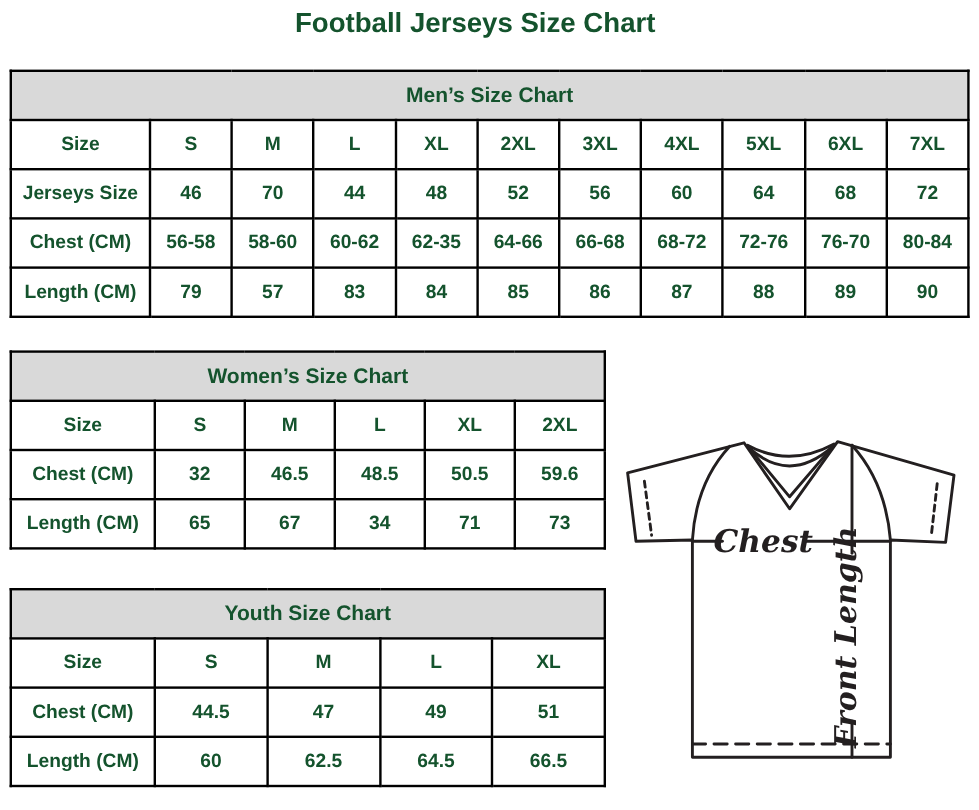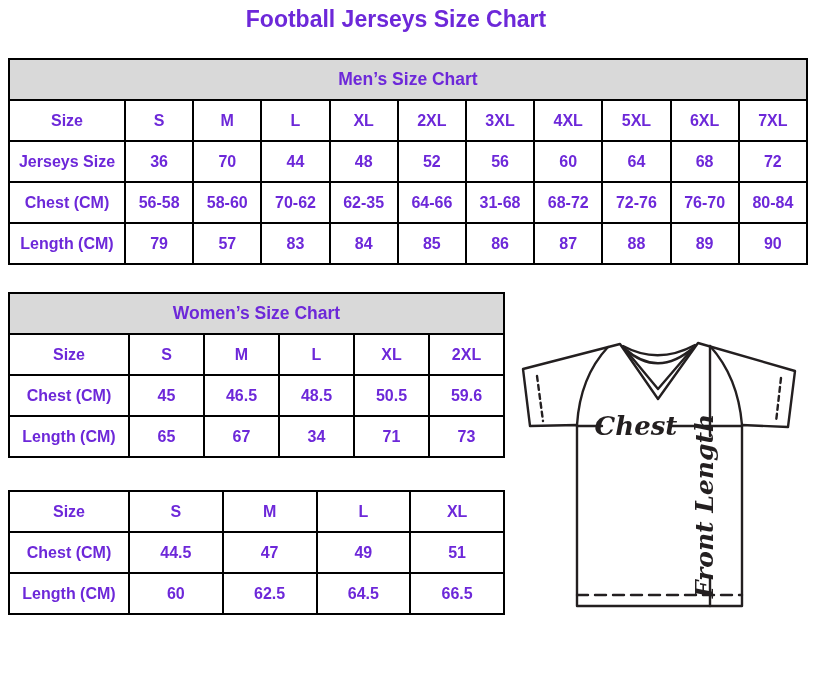--- a/index.html
+++ b/index.html
@@ -1,33 +1,33 @@
 <!DOCTYPE html>
 <html><head>
 <meta charset="utf-8">
 <style>
   html,body{margin:0;padding:0;background:#fff;}
   .page{position:relative;width:816px;height:675px;background:#ffffff;
-        font-family:"Liberation Sans",sans-serif;color:#6d28d9;overflow:hidden;}
+        font-family:"Liberation Sans",sans-serif;color:#14532d;overflow:hidden;}
   .page-title{position:absolute;top:6px;left:0;width:792px;text-align:center;
         font-size:23px;font-weight:bold;letter-spacing:0px;}
   table.size-table{border-collapse:collapse;table-layout:fixed;position:absolute;background:#fff;padding-left:24px;}
   table.size-table td{border:2px solid #000;text-align:center;vertical-align:middle;
         font-weight:bold;font-size:16px;padding:0;overflow:hidden;}
   table.size-table td.tbl-title{background:#d9d9d9;height:41px;font-size:17.5px;}
   #table-men{left:8px;top:58px;width:800px;}
   #table-men td{height:39px;}
   #table-women{left:8px;top:292px;width:497px;}
   #table-women td{height:39px;}
   #table-youth{left:8px;top:490px;width:497px;}
   #table-youth td{height:39px;}
   #table-men col.c0{width:116px;}
   #table-women col.c0{width:120px;}
   #table-youth col.c0{width:120px;}
-  .jersey-wrap{position:absolute;left:510px;top:319px;width:300px;height:300px;}
+  .jersey-wrap{position:absolute;left:510px;top:344px;width:300px;height:300px;}
   .jersey-wrap svg{display:block;}
   .measure-label{font-family:"DejaVu Serif",serif;font-style:italic;font-weight:bold;
         fill:#231f20;}
 </style>
 </head>
 <body>
 
 <div class="page">
 
   <div class="page-title">Football Jerseys Size Chart</div>
@@ -58,39 +58,39 @@
           <td class="datacell">XL</td>
           <td class="datacell">2XL</td>
           <td class="datacell">3XL</td>
           <td class="datacell">4XL</td>
           <td class="datacell">5XL</td>
           <td class="datacell">6XL</td>
           <td class="datacell">7XL</td>
         </tr>
         <tr>
           <td class="rowlabel">Jerseys Size</td>
-          <td class="datacell">36</td>
+          <td class="datacell">46</td>
           <td class="datacell">70</td>
           <td class="datacell">44</td>
           <td class="datacell">48</td>
           <td class="datacell">52</td>
           <td class="datacell">56</td>
           <td class="datacell">60</td>
           <td class="datacell">64</td>
           <td class="datacell">68</td>
           <td class="datacell">72</td>
         </tr>
         <tr>
           <td class="rowlabel">Chest (CM)</td>
           <td class="datacell">56-58</td>
           <td class="datacell">58-60</td>
-          <td class="datacell">70-62</td>
+          <td class="datacell">60-62</td>
           <td class="datacell">62-35</td>
           <td class="datacell">64-66</td>
-          <td class="datacell">31-68</td>
+          <td class="datacell">66-68</td>
           <td class="datacell">68-72</td>
           <td class="datacell">72-76</td>
           <td class="datacell">76-70</td>
           <td class="datacell">80-84</td>
         </tr>
         <tr>
           <td class="rowlabel">Length (CM)</td>
           <td class="datacell">79</td>
           <td class="datacell">57</td>
           <td class="datacell">83</td>
@@ -121,21 +121,21 @@
         <tr>
           <td class="rowlabel">Size</td>
           <td class="datacell">S</td>
           <td class="datacell">M</td>
           <td class="datacell">L</td>
           <td class="datacell">XL</td>
           <td class="datacell">2XL</td>
         </tr>
         <tr>
           <td class="rowlabel">Chest (CM)</td>
-          <td class="datacell">45</td>
+          <td class="datacell">32</td>
           <td class="datacell">46.5</td>
           <td class="datacell">48.5</td>
           <td class="datacell">50.5</td>
           <td class="datacell">59.6</td>
         </tr>
         <tr>
           <td class="rowlabel">Length (CM)</td>
           <td class="datacell">65</td>
           <td class="datacell">67</td>
           <td class="datacell">34</td>
@@ -148,20 +148,23 @@
   <table class="size-table" id="table-youth">
       <colgroup>
         <col class="c0">
         <col>
         <col>
         <col>
         <col>
       </colgroup>
       <tbody>
         <tr>
+          <td class="tbl-title" colspan="5">Youth Size Chart</td>
+        </tr>
+        <tr>
           <td class="rowlabel">Size</td>
           <td class="datacell">S</td>
           <td class="datacell">M</td>
           <td class="datacell">L</td>
           <td class="datacell">XL</td>
         </tr>
         <tr>
           <td class="rowlabel">Chest (CM)</td>
           <td class="datacell">44.5</td>
           <td class="datacell">47</td>

